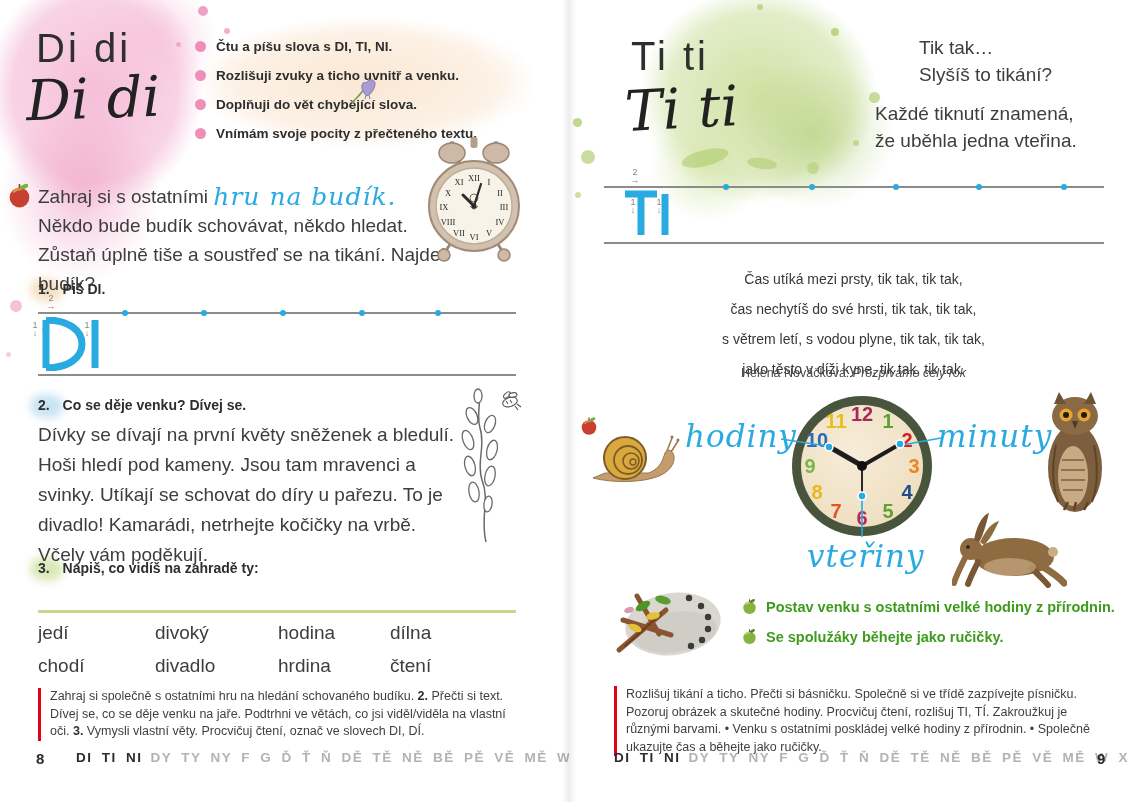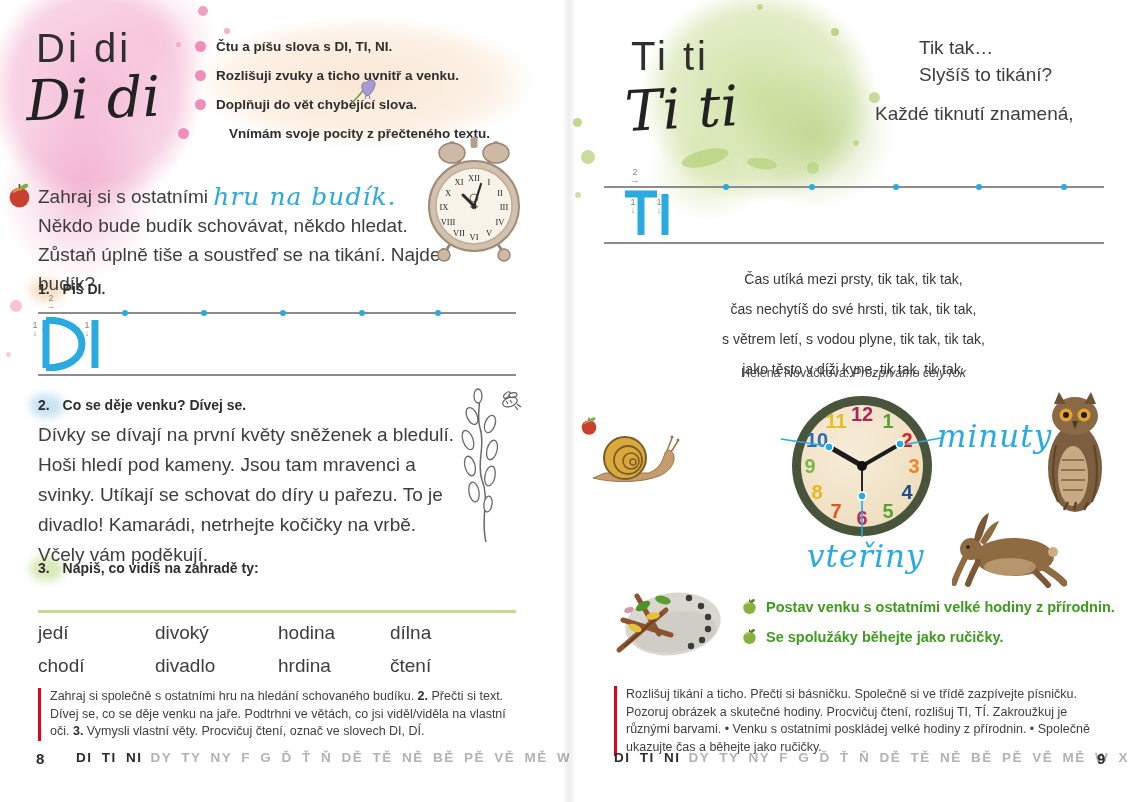--- a/index.html
+++ b/index.html
@@ -92,21 +92,21 @@
     <span class="goal-txt">Čtu a píšu slova s DI, TI, NI.</span>
   </div>
   <div class="goal-row" style="left:195px;top:67px;">
     <span class="goal-dot"></span>
     <span class="goal-txt">Rozlišuji zvuky a ticho uvnitř a venku.</span>
   </div>
   <div class="goal-row" style="left:195px;top:96px;">
     <span class="goal-dot"></span>
     <span class="goal-txt">Doplňuji do vět chybějící slova.</span>
   </div>
-  <div class="goal-row" style="left:178px;top:125px;gap:30px;">
+  <div class="goal-row" style="left:195px;top:125px;">
     <span class="goal-dot"></span>
     <span class="goal-txt">Vnímám svoje pocity z přečteného textu.</span>
   </div>
   <svg class="abs" style="left:348px;top:76px;" width="30" height="30" viewBox="0 0 30 30">
     <path d="M4,27 C10,21 15,15 19,9" stroke="#7da04c" stroke-width="1.6" fill="none"></path>
     <path d="M18,7 C21,2 28,3 27,9 C26,14 23,18 19,20 C16,18 13,13 14,9 C15,6 16,6 18,7 Z" fill="#a89bd0" stroke="#8678b8" stroke-width="1"></path>
     <path d="M18,19 L17,23 M21,19 L22,23" stroke="#8678b8" stroke-width="1" fill="none"></path>
   </svg>
 
   <svg class="abs" style="left:6px;top:182px;" width="27" height="27" viewBox="0 0 26 26">
@@ -262,20 +262,21 @@
 
   <div class="abs title-print" style="left:62px;top:34px;">Ti ti</div>
   <div class="abs title-script" style="left:56px;top:76px;transform:rotate(-3deg);">Ti ti</div>
 
   <div class="abs t19" style="left:306px;top:34px;line-height:27px;margin-left:44px;">
     <span>Tik tak…</span><br>
     <span>Slyšíš to tikání?</span>
   </div>
   <div class="abs t19" style="left:306px;top:100px;line-height:27px;">
     <span>Každé tiknutí znamená,</span><br>
+    <span>že uběhla jedna vteřina.</span>
   </div>
 
   <div class="wline" style="left:35px;top:186px;width:500px;height:54px;">
     <span class="wdot" style="left:119px;"></span>
     <span class="wdot" style="left:205px;"></span>
     <span class="wdot" style="left:289px;"></span>
     <span class="wdot" style="left:372px;"></span>
     <span class="wdot" style="left:457px;"></span>
     <svg class="abs" style="left:18px;top:2px;" width="70" height="48" viewBox="0 0 70 48">
       <path d="M3,4 L35,4 M19,4 L19,45 M43,4 L43,45" fill="none" stroke="#29aae1" stroke-width="7" stroke-linecap="butt"></path>
@@ -313,20 +314,21 @@
       <line x1="84" y1="26" x2="91" y2="15" stroke="#9a744b" stroke-width="1.5"></line>
       <line x1="80" y1="25" x2="85" y2="12" stroke="#9a744b" stroke-width="1.5"></line>
       <circle cx="91" cy="14" r="1.5" fill="#9a744b"></circle>
         <circle cx="85" cy="11" r="1.5" fill="#9a744b"></circle>
       <circle cx="38" cy="32" r="21" fill="#d9a93e" stroke="#7d5c26" stroke-width="2"></circle>
       <circle cx="41" cy="34" r="14" fill="none" stroke="#7d5c26" stroke-width="1.8"></circle>
       <circle cx="44" cy="35" r="8" fill="none" stroke="#7d5c26" stroke-width="1.6"></circle>
       <circle cx="46" cy="36" r="3" fill="none" stroke="#7d5c26" stroke-width="1.4"></circle>
     </svg>
 
+    <div class="handlabel" style="left:116px;top:28px;">hodiny</div>
     <div class="handlabel" style="left:368px;top:28px;">minuty</div>
     <div class="handlabel" style="left:238px;top:148px;">vteřiny</div>
 
     <div class="clockbox" style="left:223px;top:6px;">
       <div class="clockface"></div>
       <span class="cnum" style="left: 96px; top: 25px; color: rgb(91, 161, 53);">1</span>
       <span class="cnum" style="left: 115px; top: 44px; color: rgb(214, 32, 39);">2</span>
       <span class="cnum" style="left: 122px; top: 70px; color: rgb(239, 133, 33);">3</span>
       <span class="cnum" style="left: 115px; top: 96px; color: rgb(29, 78, 143);">4</span>
       <span class="cnum" style="left: 96px; top: 115px; color: rgb(91, 161, 53);">5</span>

